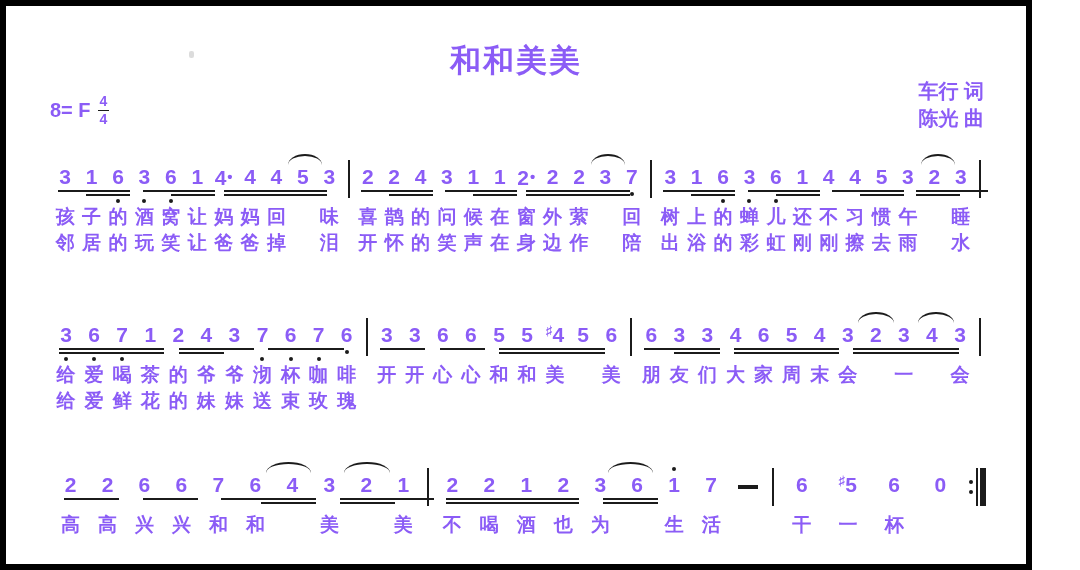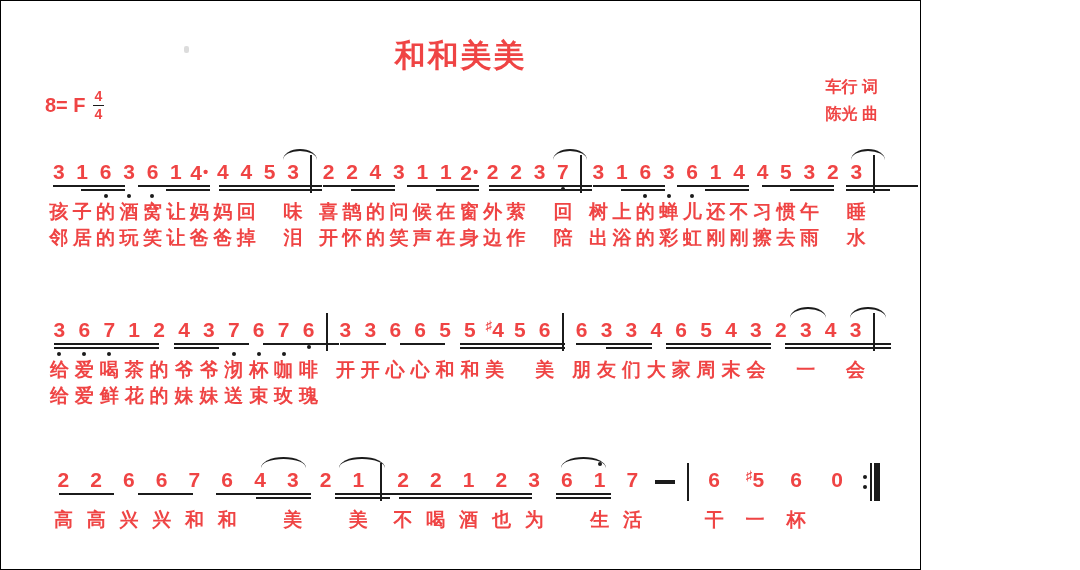--- a/index.html
+++ b/index.html
@@ -1,29 +1,29 @@
 <!DOCTYPE html>
 <html><head>
 <meta charset="utf-8">
 <title>和和美美</title>
 <style>
   html,body{margin:0;padding:0;background:#ffffff;}
   .page{
-    position:relative; width:921px; height:570px; box-sizing:border-box;
-    background:#ffffff; border:1px solid #000000; overflow:hidden;
-    font-family:"Liberation Sans", sans-serif; color:#ef4444;
+    position:relative; width:1032px; height:570px; box-sizing:border-box;
+    background:#ffffff; border:6px solid #000000; overflow:hidden;
+    font-family:"Liberation Sans", sans-serif; color:#8b5cf6;
   }
   .smudge{position:absolute; left:183px; top:45px; width:5px; height:7px;
     background:#c9c9c9; border-radius:2px; opacity:.65;}
   .title{
     position:absolute; top:34px; left:0; right:0; margin:0; text-align:center;
     font-size:31px; font-weight:700; letter-spacing:2px;
   }
   .credits{position:absolute; top:72px; right:42px; text-align:right;
-    font-size:16px; line-height:27px; font-weight:600;}
+    font-size:20px; line-height:27px; font-weight:600;}
   .keysig{position:absolute; top:88px; left:44px; font-size:20px; font-weight:600;
     display:flex; align-items:center; gap:7px;}
   .frac{display:inline-flex; flex-direction:column; align-items:center;
     font-size:14px; font-weight:700; line-height:1.05;}
   .ftop{border-bottom:1.5px solid #1b1b1b; padding:0 2px 1px;}
   .fbot{padding-top:1px;}
 
   #score{position:absolute; top:148px; left:46px; right:40px;}
   .system{display:flex; align-items:flex-start; height:102px;}
   .system:nth-child(1){margin-bottom:56px;}

